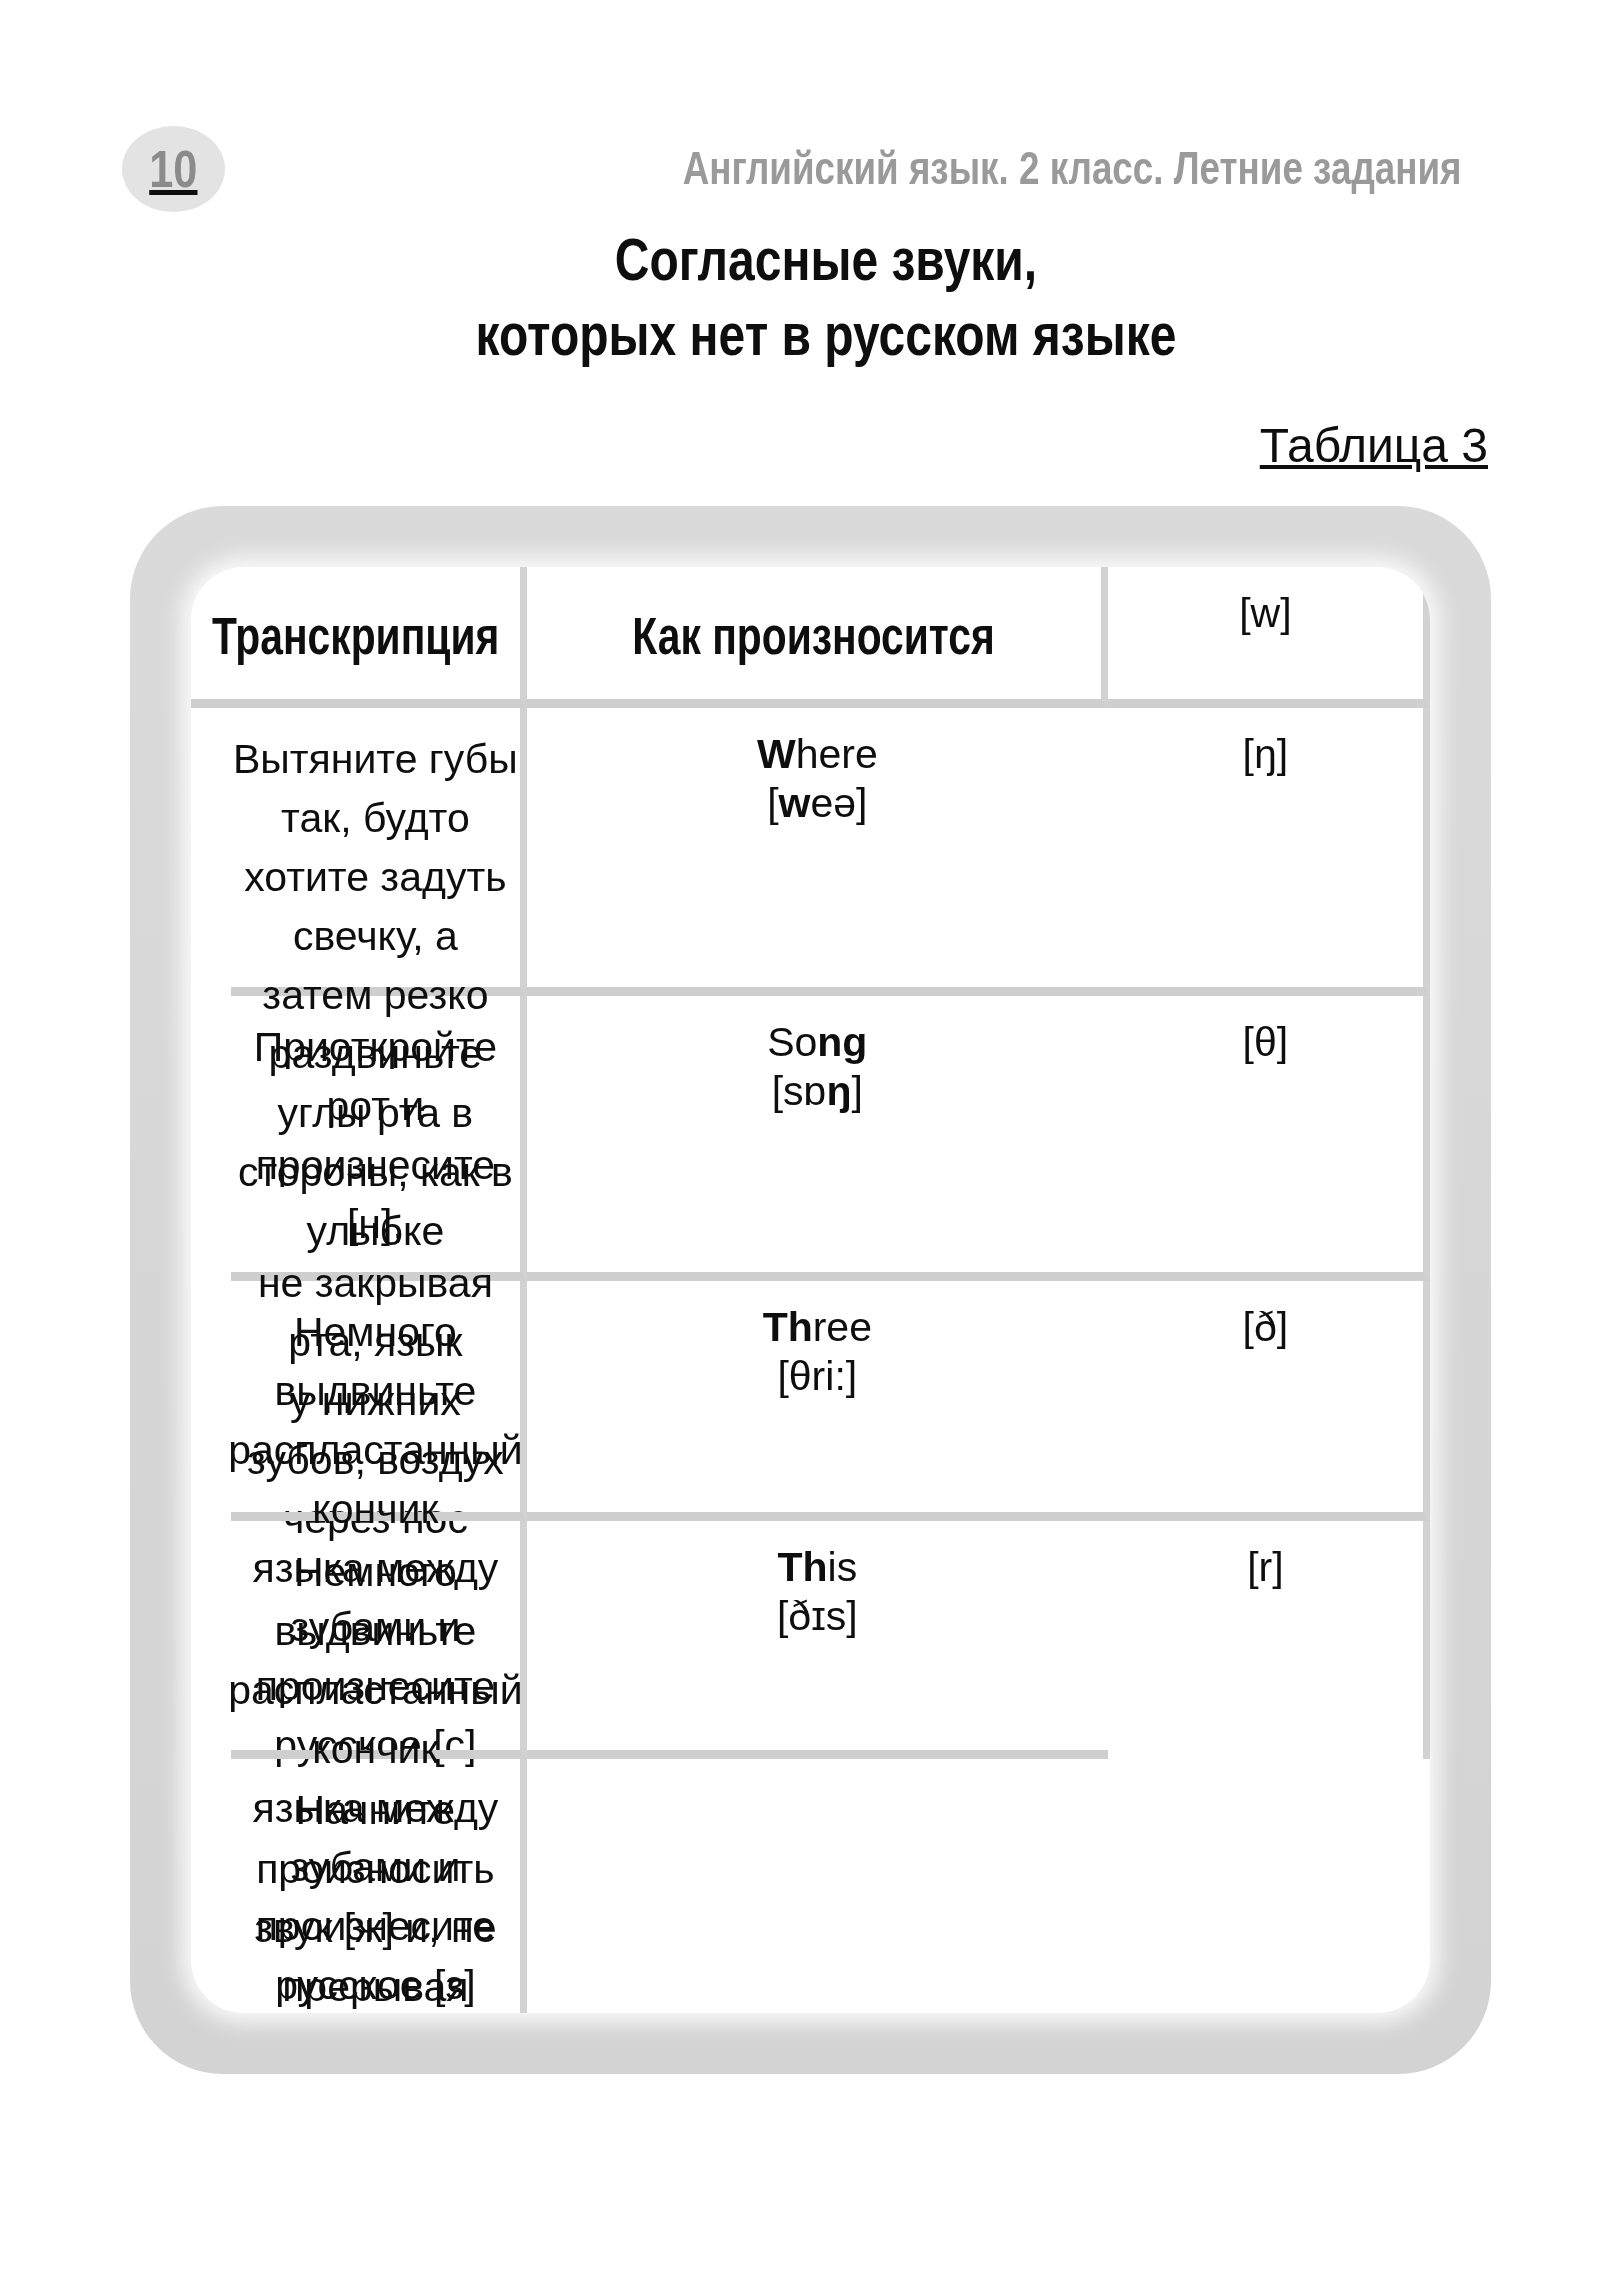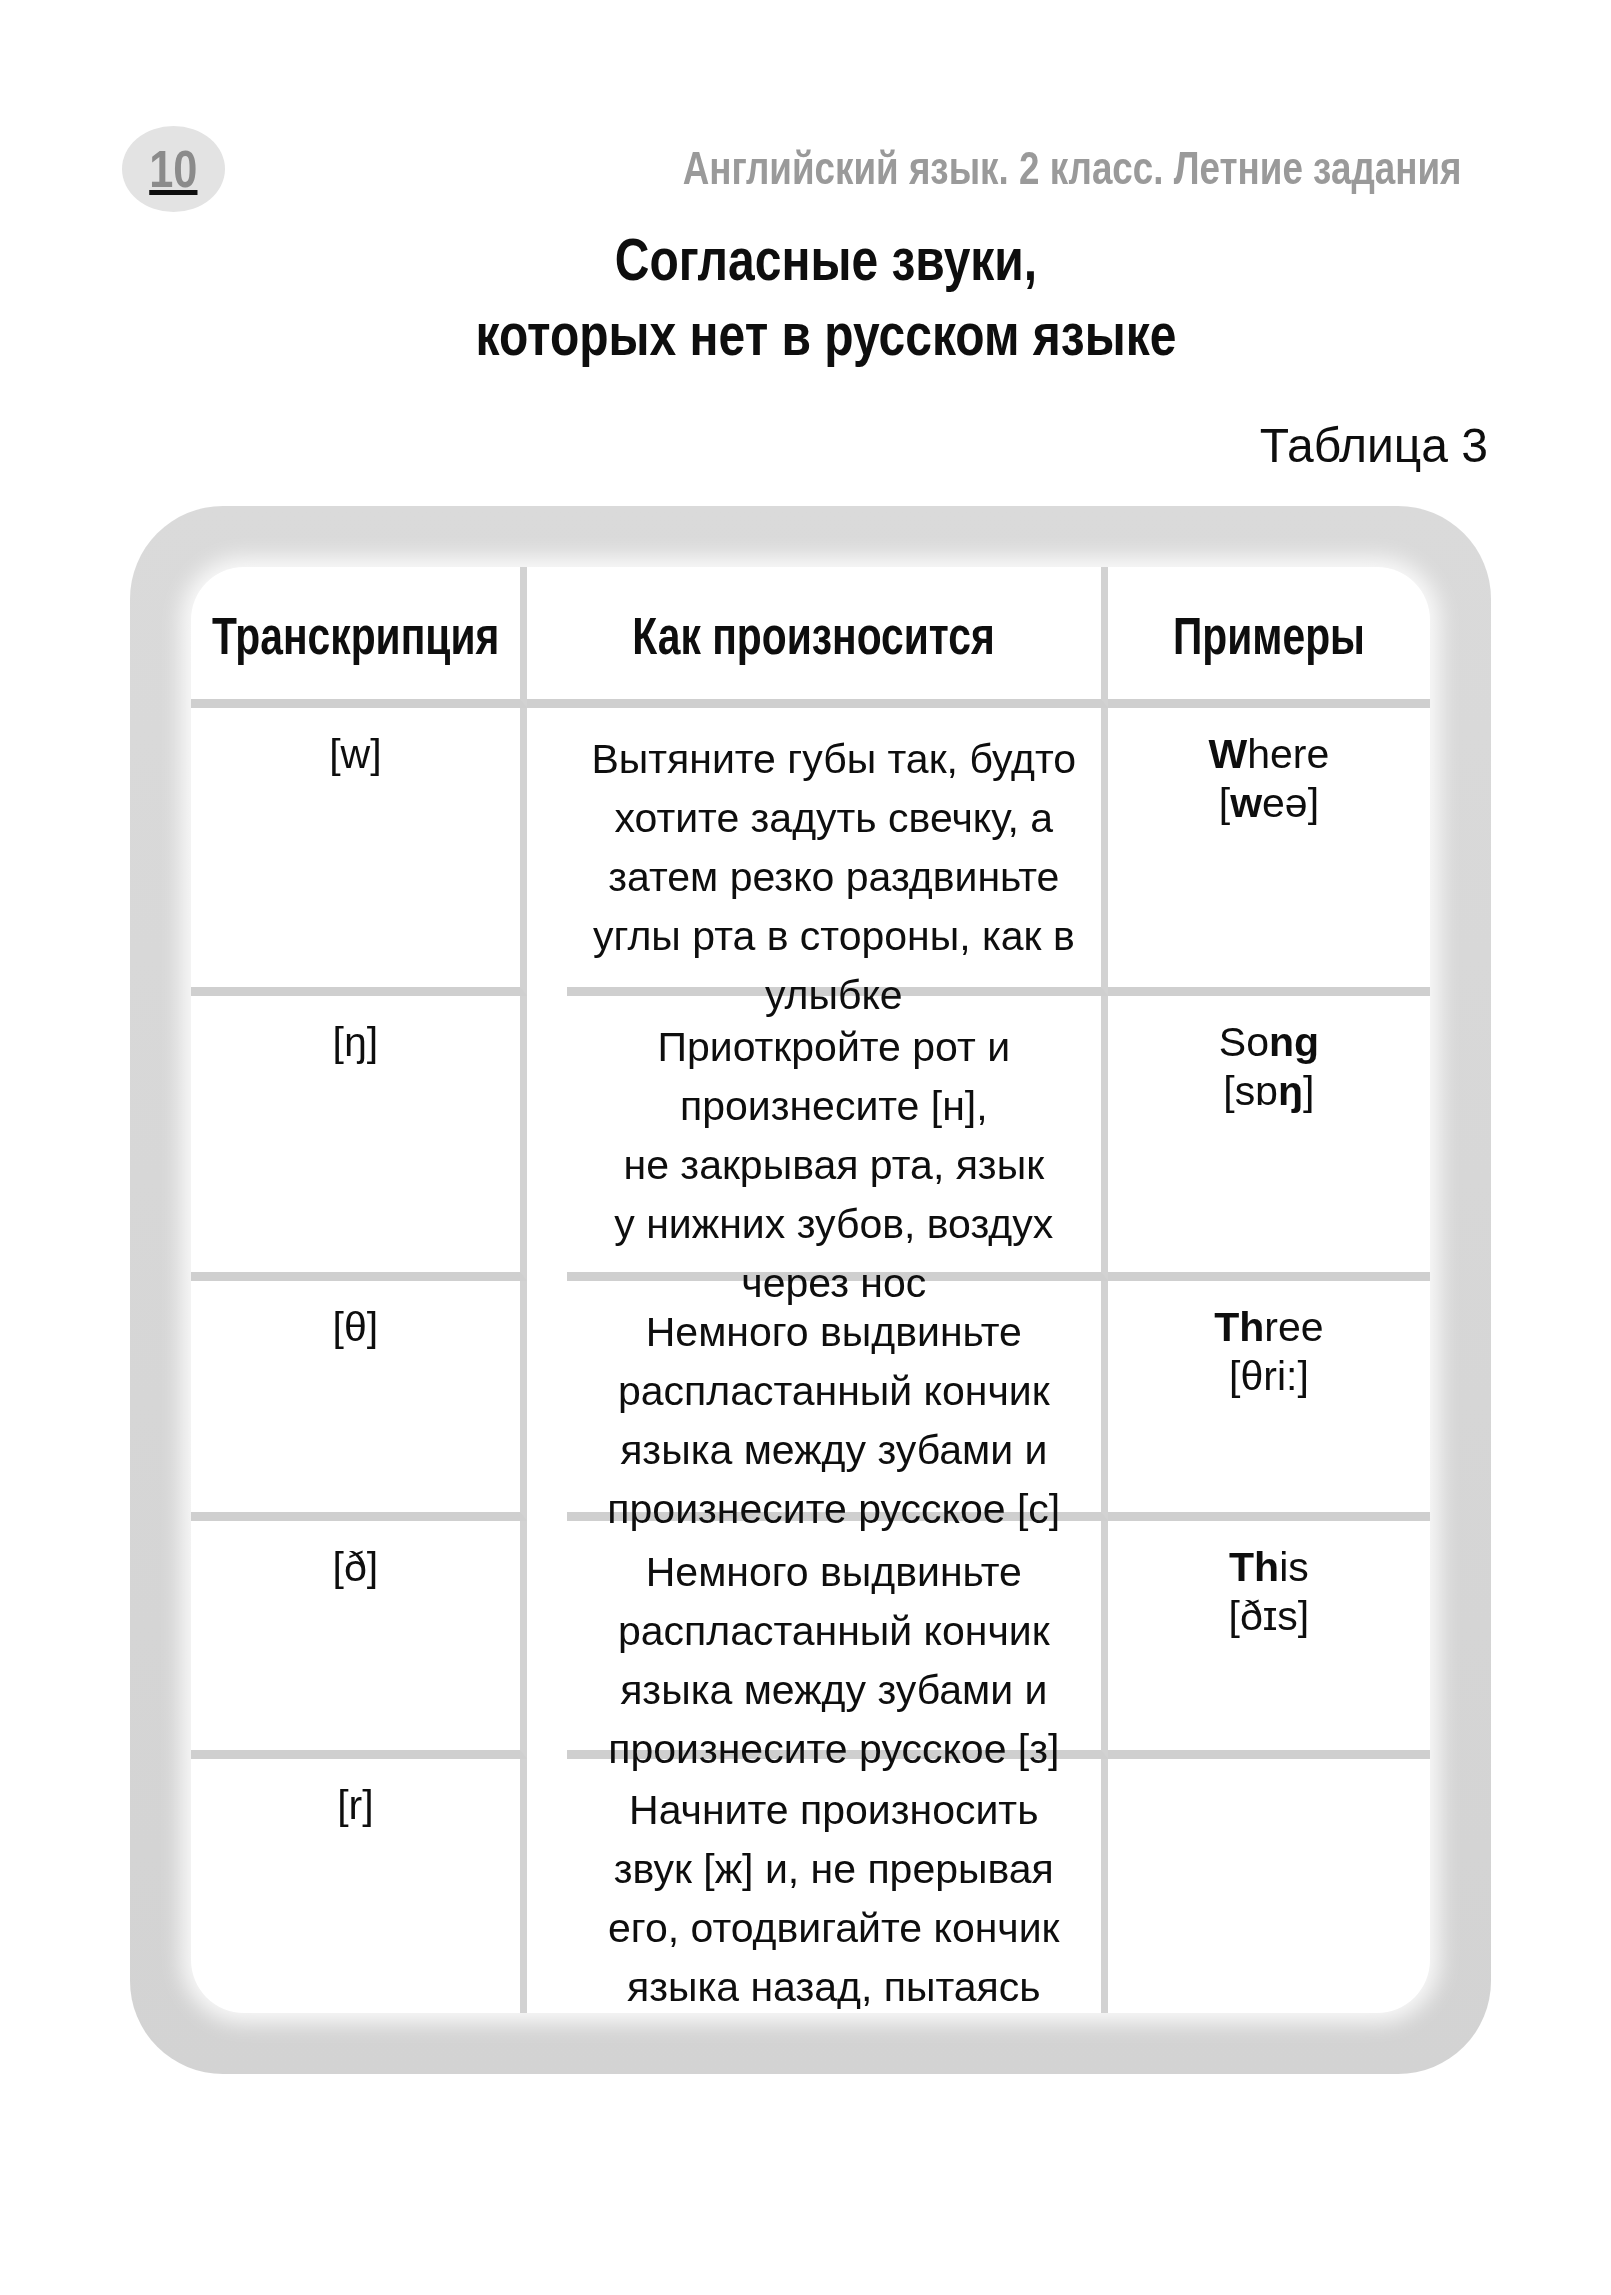--- a/index.html
+++ b/index.html
@@ -34,21 +34,21 @@
   .title{
     position:absolute;top:222px;left:0;width:100%;margin:0;
     text-align:center;font-weight:bold;font-size:60px;line-height:75px;
     color:var(--text);
     padding-left:20px;
   }
   .title .line{display:block;transform:scaleX(0.8);transform-origin:center;}
   
   .caption{
     position:absolute;top:418px;right:124px;
-    font-size:48px;color:var(--text);white-space:nowrap;
+    font-size:48px;color:var(--text);white-space:nowrap;text-decoration:underline;
   }
   
   .frame{
     position:absolute;left:130px;top:506px;width:1361px;height:1568px;
     background:linear-gradient(180deg,#dadada,#d3d3d3);
     border-radius:93px;box-sizing:border-box;padding:61px;
   }
   .tbl{
     width:100%;height:100%;background:#fff;border-radius:53px;
     overflow:hidden;display:grid;
@@ -91,23 +91,20 @@
 
 <div class="frame">
   <div class="tbl">
 
     <div class="cell head c1 rsep">
       <span>Транскрипция</span>
     </div>
     <div class="cell head c2 rsep">
       <span>Как произносится</span>
     </div>
-    <div class="cell head rsep">
-      <span>Примеры</span>
-    </div>
 
     <div class="cell ipa c1 rsep">[w]</div>
     <div class="cell desc c2 rsep">Вытяните губы так, будто
 хотите задуть свечку, а
 затем резко раздвиньте
 углы рта в стороны, как в
 улыбке</div>
     <div class="cell ex rsep">
       <div><span></span><b>W</b><span>here</span></div>
       <div><span>[</span><b>w</b><span>eə]</span></div>

